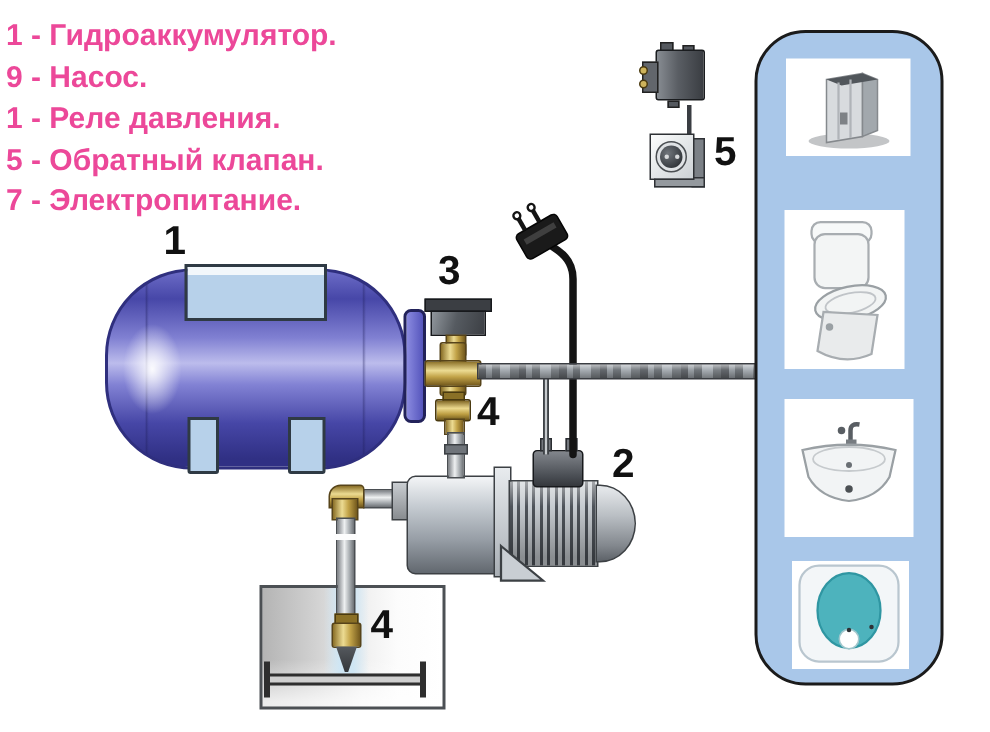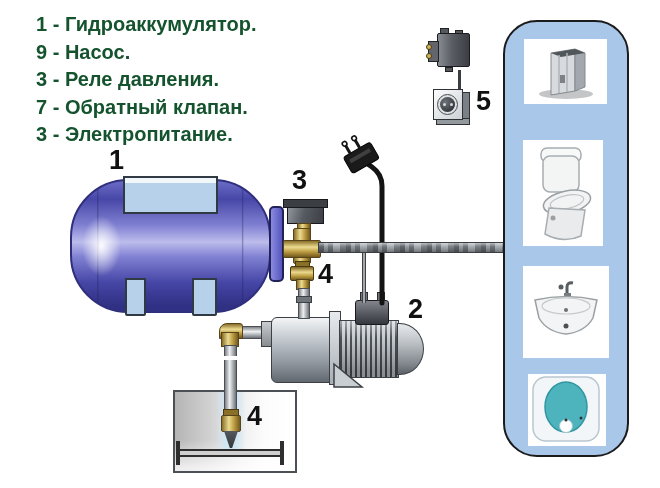--- a/index.html
+++ b/index.html
@@ -2,21 +2,21 @@
 <html><head>
 <meta charset="utf-8">
 <style>
   * { box-sizing: border-box; margin: 0; padding: 0; }
   html,body { background:#ffffff; }
   .canvas { position:relative; width:660px; height:488px; background:#fff; overflow:hidden;
             font-family:"Liberation Sans", sans-serif; }
   .abs { position:absolute; }
 
   
-  .legend { position:absolute; left:36px; top:11px; color:#14532d;
+  .legend { position:absolute; left:4px; top:11px; color:#ec4899;
             font:bold 20px/27.5px "Liberation Sans",sans-serif; white-space:nowrap; }
   .num { position:absolute; color:#111; font:bold 27px/27px "Liberation Sans",sans-serif; z-index:8; }
 
   
   .brass { border:1px solid #57441a; }
   .brass.cyl-v { background:linear-gradient(90deg,#8a6f28,#ecdb92 38%,#c2a348 64%,#73591d); }
   .brass.cyl-h { background:linear-gradient(180deg,#8a6f28,#ecdb92 38%,#c2a348 64%,#73591d); }
   .steel { border:1px solid #4a4e52; }
   .steel.cyl-v { background:linear-gradient(90deg,#7e8287,#eef0f1 42%,#a4a9ad 75%,#6d7175); }
   .steel.cyl-h { background:linear-gradient(180deg,#7e8287,#eef0f1 42%,#a4a9ad 75%,#6d7175); }
@@ -140,23 +140,23 @@
   .overlay { position:absolute; left:0; top:0; z-index:3; pointer-events:none; }
 </style>
 </head>
 <body>
 
 <div class="canvas">
 
   <div class="legend">
     <div>1 - Гидроаккумулятор.</div>
     <div>9 - Насос.</div>
-    <div>3 - Реле давления.</div>
-    <div>7 - Обратный клапан.</div>
-    <div>3 - Электропитание.</div>
+    <div>1 - Реле давления.</div>
+    <div>5 - Обратный клапан.</div>
+    <div>7 - Электропитание.</div>
   </div>
 
   <div class="abs tank"></div>
   <div class="abs tank-bracket"></div>
   <div class="abs tank-leg leg1"></div>
   <div class="abs tank-leg leg2"></div>
   <div class="abs flange"></div>
   <div class="abs nipple"></div>
   <div class="num" style="left:109px; top:147px;">1</div>
 

